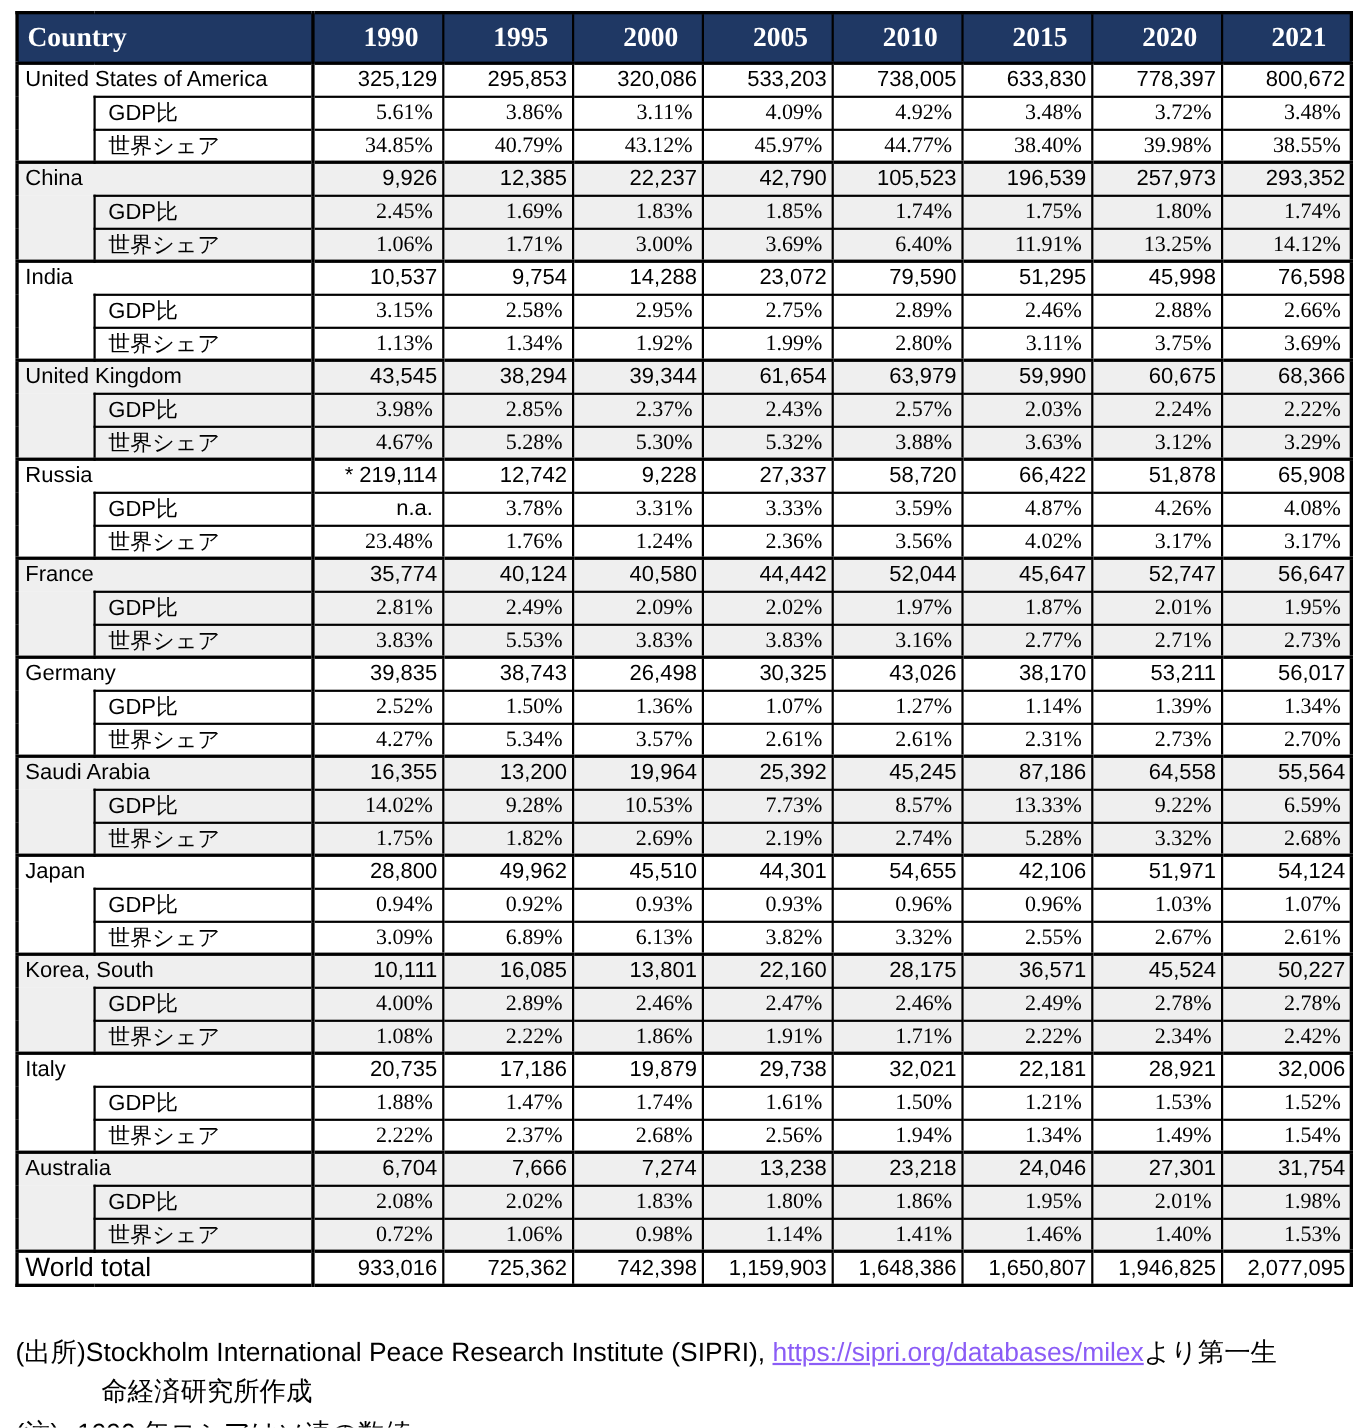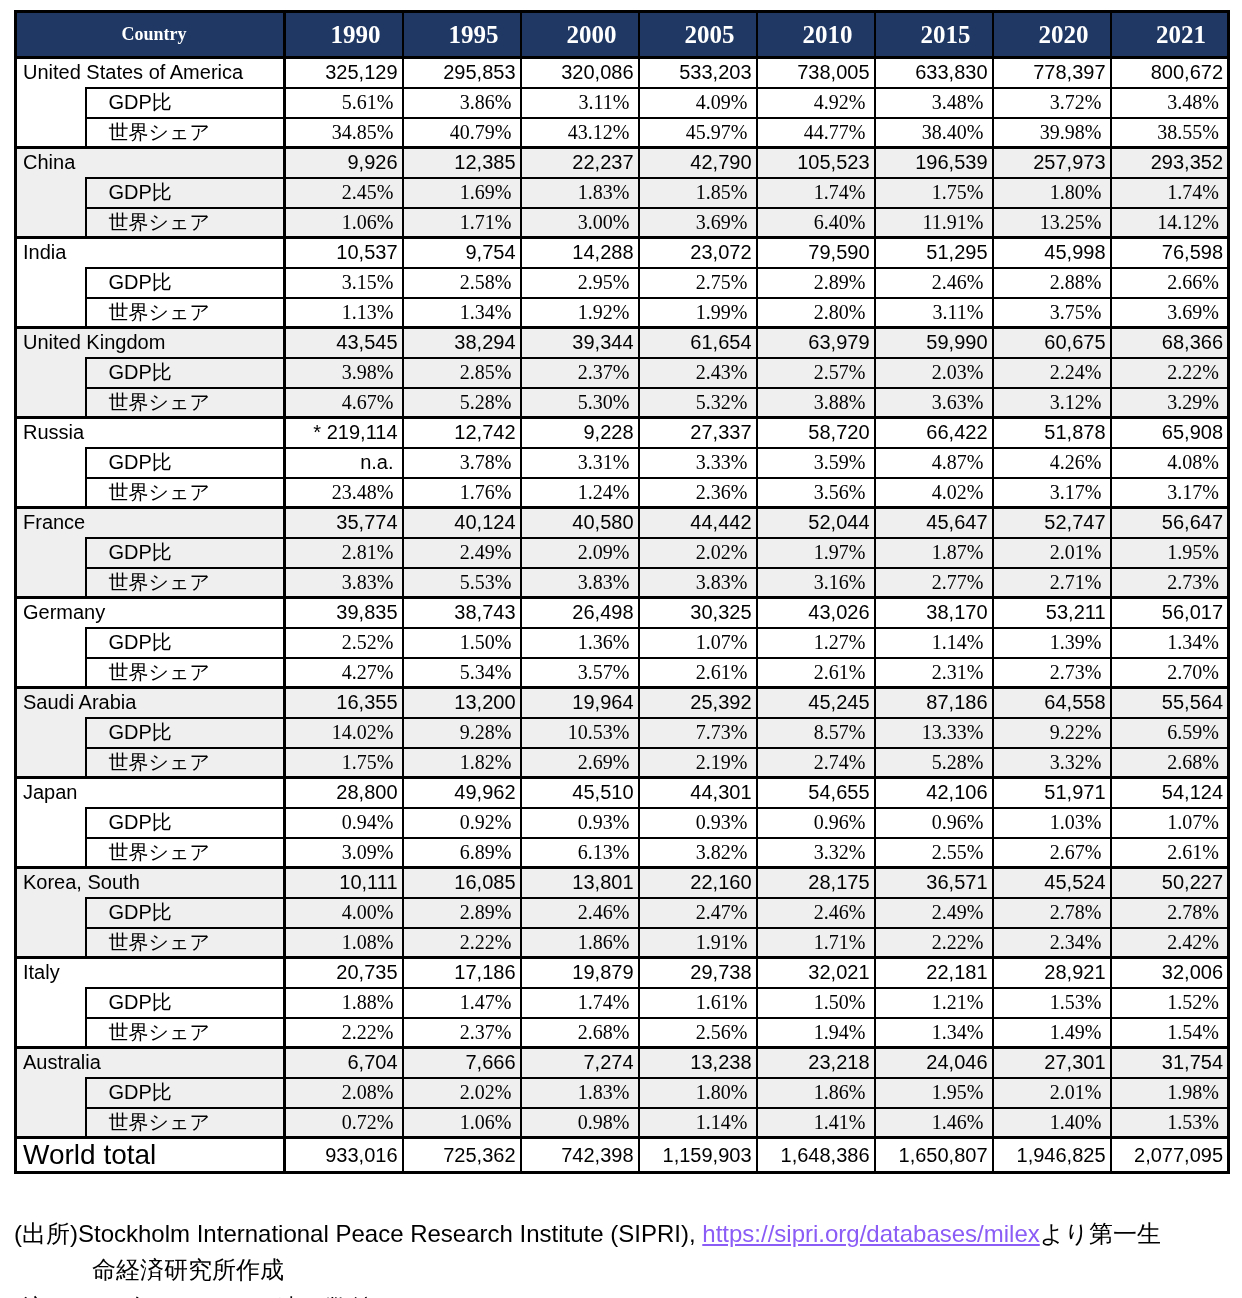--- a/index.html
+++ b/index.html
@@ -25,25 +25,25 @@
   }
   .mil-table th, .mil-table td {
     border: 2px solid #000000;
     box-sizing: border-box;
     overflow: visible;
   }
   thead tr { height: 46px; }
   tbody tr { height: 30px; }
 
   th.th-country {
-    text-align: center;
+    text-align: left;
     padding: 0 0 0 8px;
     font-family: "Liberation Serif", serif;
     font-weight: bold;
-    font-size: 18px;
+    font-size: 25px;
     border-right-width: 3px;
   }
   th.th-year {
     text-align: right;
     padding: 0 21px 0 0;
     font-family: "Liberation Serif", serif;
     font-weight: bold;
     font-size: 25px;
   }
 
@@ -52,26 +52,26 @@
     text-align: left;
     padding: 0 0 0 6px;
     white-space: nowrap;
     border-bottom: 0;
     border-right-width: 3px;
   }
   td.spacer-cell { border: 0; }
   td.sublabel-cell {
     font-size: 20px;
     text-align: left;
-    padding: 0 0 0 22px;
+    padding: 0 0 0 12px;
     white-space: nowrap;
     border-right-width: 3px;
   }
   td.world-label {
-    font-size: 28px;
+    font-size: 24px;
     text-align: left;
     padding: 0 0 0 6px;
     white-space: nowrap;
     border-right-width: 3px;
   }
   td.num-cell {
     font-size: 20px;
     text-align: right;
     padding: 0 4px 0 0;
     white-space: nowrap;

